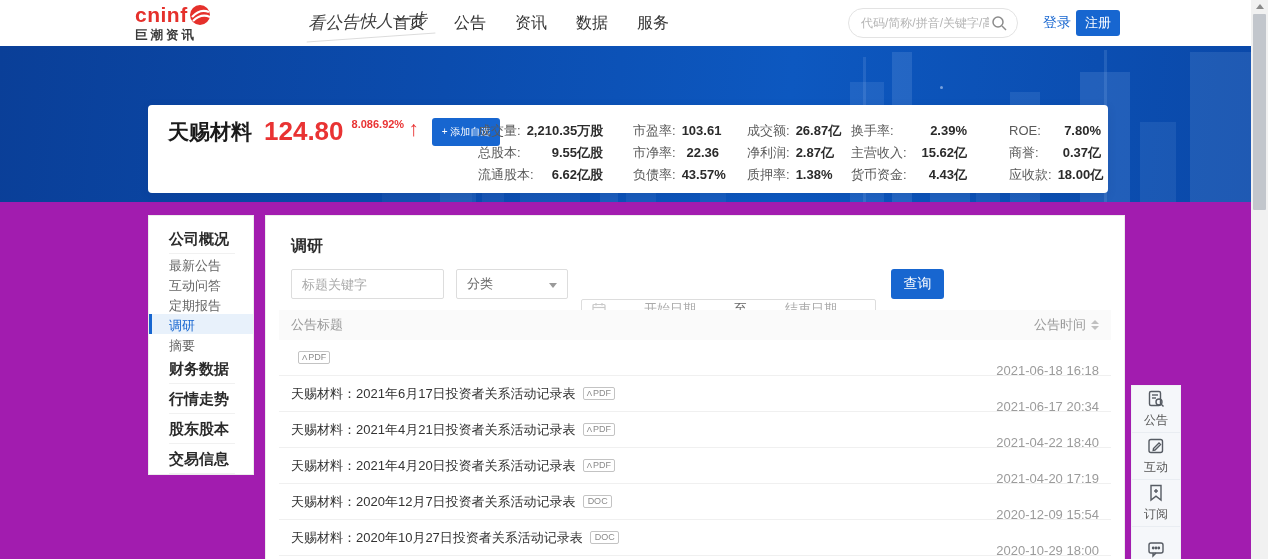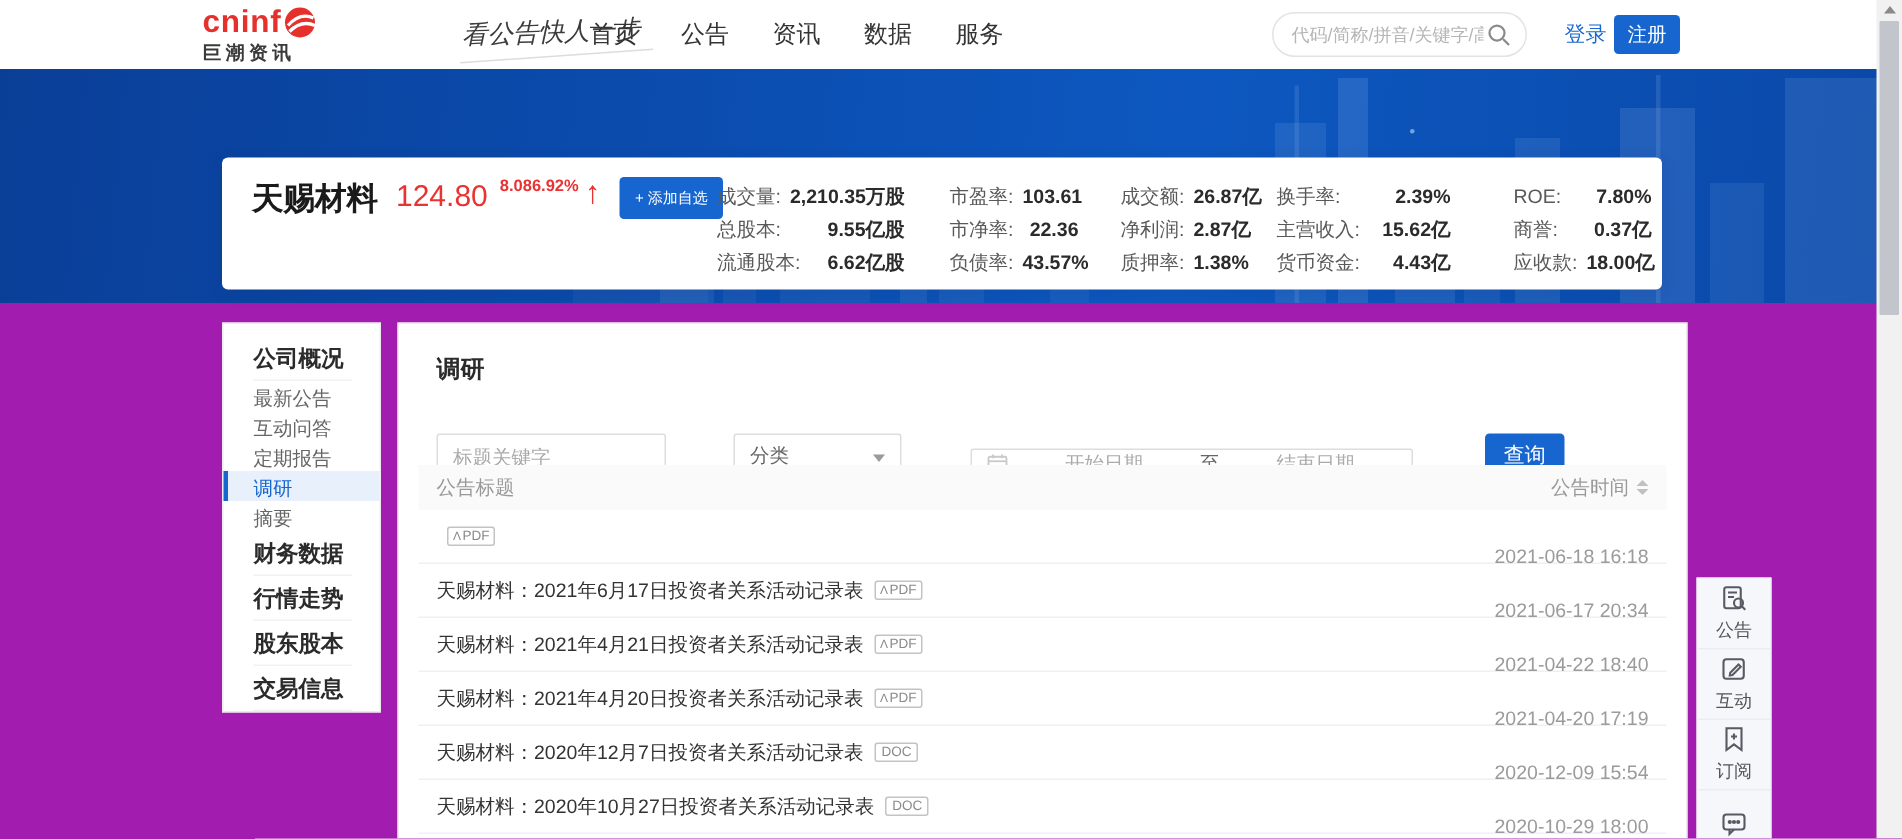--- a/index.html
+++ b/index.html
@@ -29,21 +29,21 @@
   .banner { position:absolute; top:46px; left:0; width:1268px; height:156px; overflow:hidden;
             background:linear-gradient(95deg,#0a3f98 0%,#0b4cae 35%,#0d58c0 62%,#0a48a8 100%); }
   .banner i { position:absolute; bottom:0; background:#aecdf5; display:block; }
   .banner b { position:absolute; width:3px; height:3px; border-radius:50%; background:#cfe2fb; opacity:.55; display:block; }
 
   
   .stock-card { position:absolute; left:148px; top:105px; width:960px; height:88px; background:#fff; border-radius:4px;
                 box-shadow:0 2px 10px rgba(20,40,90,.12); z-index:6; }
   .s-line1 { position:absolute; left:20px; top:13px; display:flex; }
   .s-name { font-size:21px; font-weight:bold; color:#1a1a1a; }
-  .s-price { margin-left:12px; font-size:20px; font-weight:normal; color:#e93333; line-height:26px; }
+  .s-price { margin-left:12px; font-size:26px; font-weight:bold; color:#e93333; line-height:26px; }
   .s-chg { margin-left:8px; display:flex; flex-direction:row; color:#e93333; font-size:11px; font-weight:bold; line-height:12px; }
   .s-arrow { margin-left:4px; color:#e93333; font-size:21px; font-weight:bold; line-height:22px; }
   .s-add { margin-left:13px; background:#1766d0; color:#fff; font-size:10px; padding:5px 10px; border-radius:3px; border:none; cursor:pointer; white-space:nowrap; }
   .s-line2 { position:absolute; left:20px; top:53px; display:flex; align-items:center; }
   .s-code { font-size:16px; color:#8a8a8a; }
   .s-time { margin-left:28px; font-size:14px; color:#b3b3b3; }
   .s-badges { margin-left:21px; display:flex; gap:7px; }
   .s-badge { border:1px solid #3a3a3a; color:#333; font-size:12px; line-height:14px; padding:1px 3px; border-radius:2px; }
   .metrics { position:absolute; left:330px; top:15px; display:flex; }
   .m-col { display:flex; flex-direction:column; }
@@ -60,21 +60,21 @@
   .sidebar { position:absolute; left:148px; top:215px; width:106px; background:#fff; border:1px solid #ececec; padding-top:8px; }
   .side-item { cursor:pointer; }
   .side-item.sec { position:relative; padding:6px 0 6px 20px; font-size:15px; font-weight:bold; color:#2b2b2b; height:30px; }
   .side-item.sec::after { content:""; position:absolute; left:20px; bottom:0; width:66px; height:1px; background:#f1f1f1; }
   .side-item.sub { padding:3px 0 3px 20px; font-size:13px; color:#666; height:20px; }
   .side-item.sub.active { color:#1766d0; background:#e8f1fb; border-left:3px solid #1766d0; padding-left:17px; }
 
   
   .main { position:absolute; left:265px; top:215px; width:860px; height:400px; background:#fff; border:1px solid #ececec; }
   .m-title { position:absolute; left:25px; top:20px; font-size:16px; font-weight:bold; color:#2b2b2b; }
-  .filters { position:absolute; left:25px; top:53px; display:flex; align-items:flex-end;gap:33px; }
+  .filters { position:absolute; left:25px; top:53px; display:flex; align-items:flex-start; }
   .f-input { width:153px; height:30px; border:1px solid #ddd; border-radius:2px; padding:0 10px; font-size:13px; color:#333; outline:none; }
   .f-input::placeholder { color:#aaa; }
   .f-select { width:112px; height:30px; border:1px solid #ddd; border-radius:2px; margin-left:12px; position:relative; display:flex; align-items:center; padding:0 10px; font-size:13px; color:#666; cursor:pointer; }
   .f-caret { position:absolute; right:10px; top:13px; width:0; height:0; border-left:4px solid transparent; border-right:4px solid transparent; border-top:5px solid #9a9a9a; }
   .f-date { width:295px; height:20px; border:1px solid #ddd; border-radius:2px; margin-left:13px; display:flex; align-items:center; font-size:13px; color:#aaa; cursor:pointer;margin-top:30px; }
   .f-date svg { margin-left:10px; }
   .f-date .ph { flex:1; text-align:center; }
   .f-date .to { color:#666; }
   .f-btn { width:53px; height:30px; margin-left:15px; background:#1766d0; color:#fff; font-size:14px; border:none; border-radius:3px; cursor:pointer; }
 

